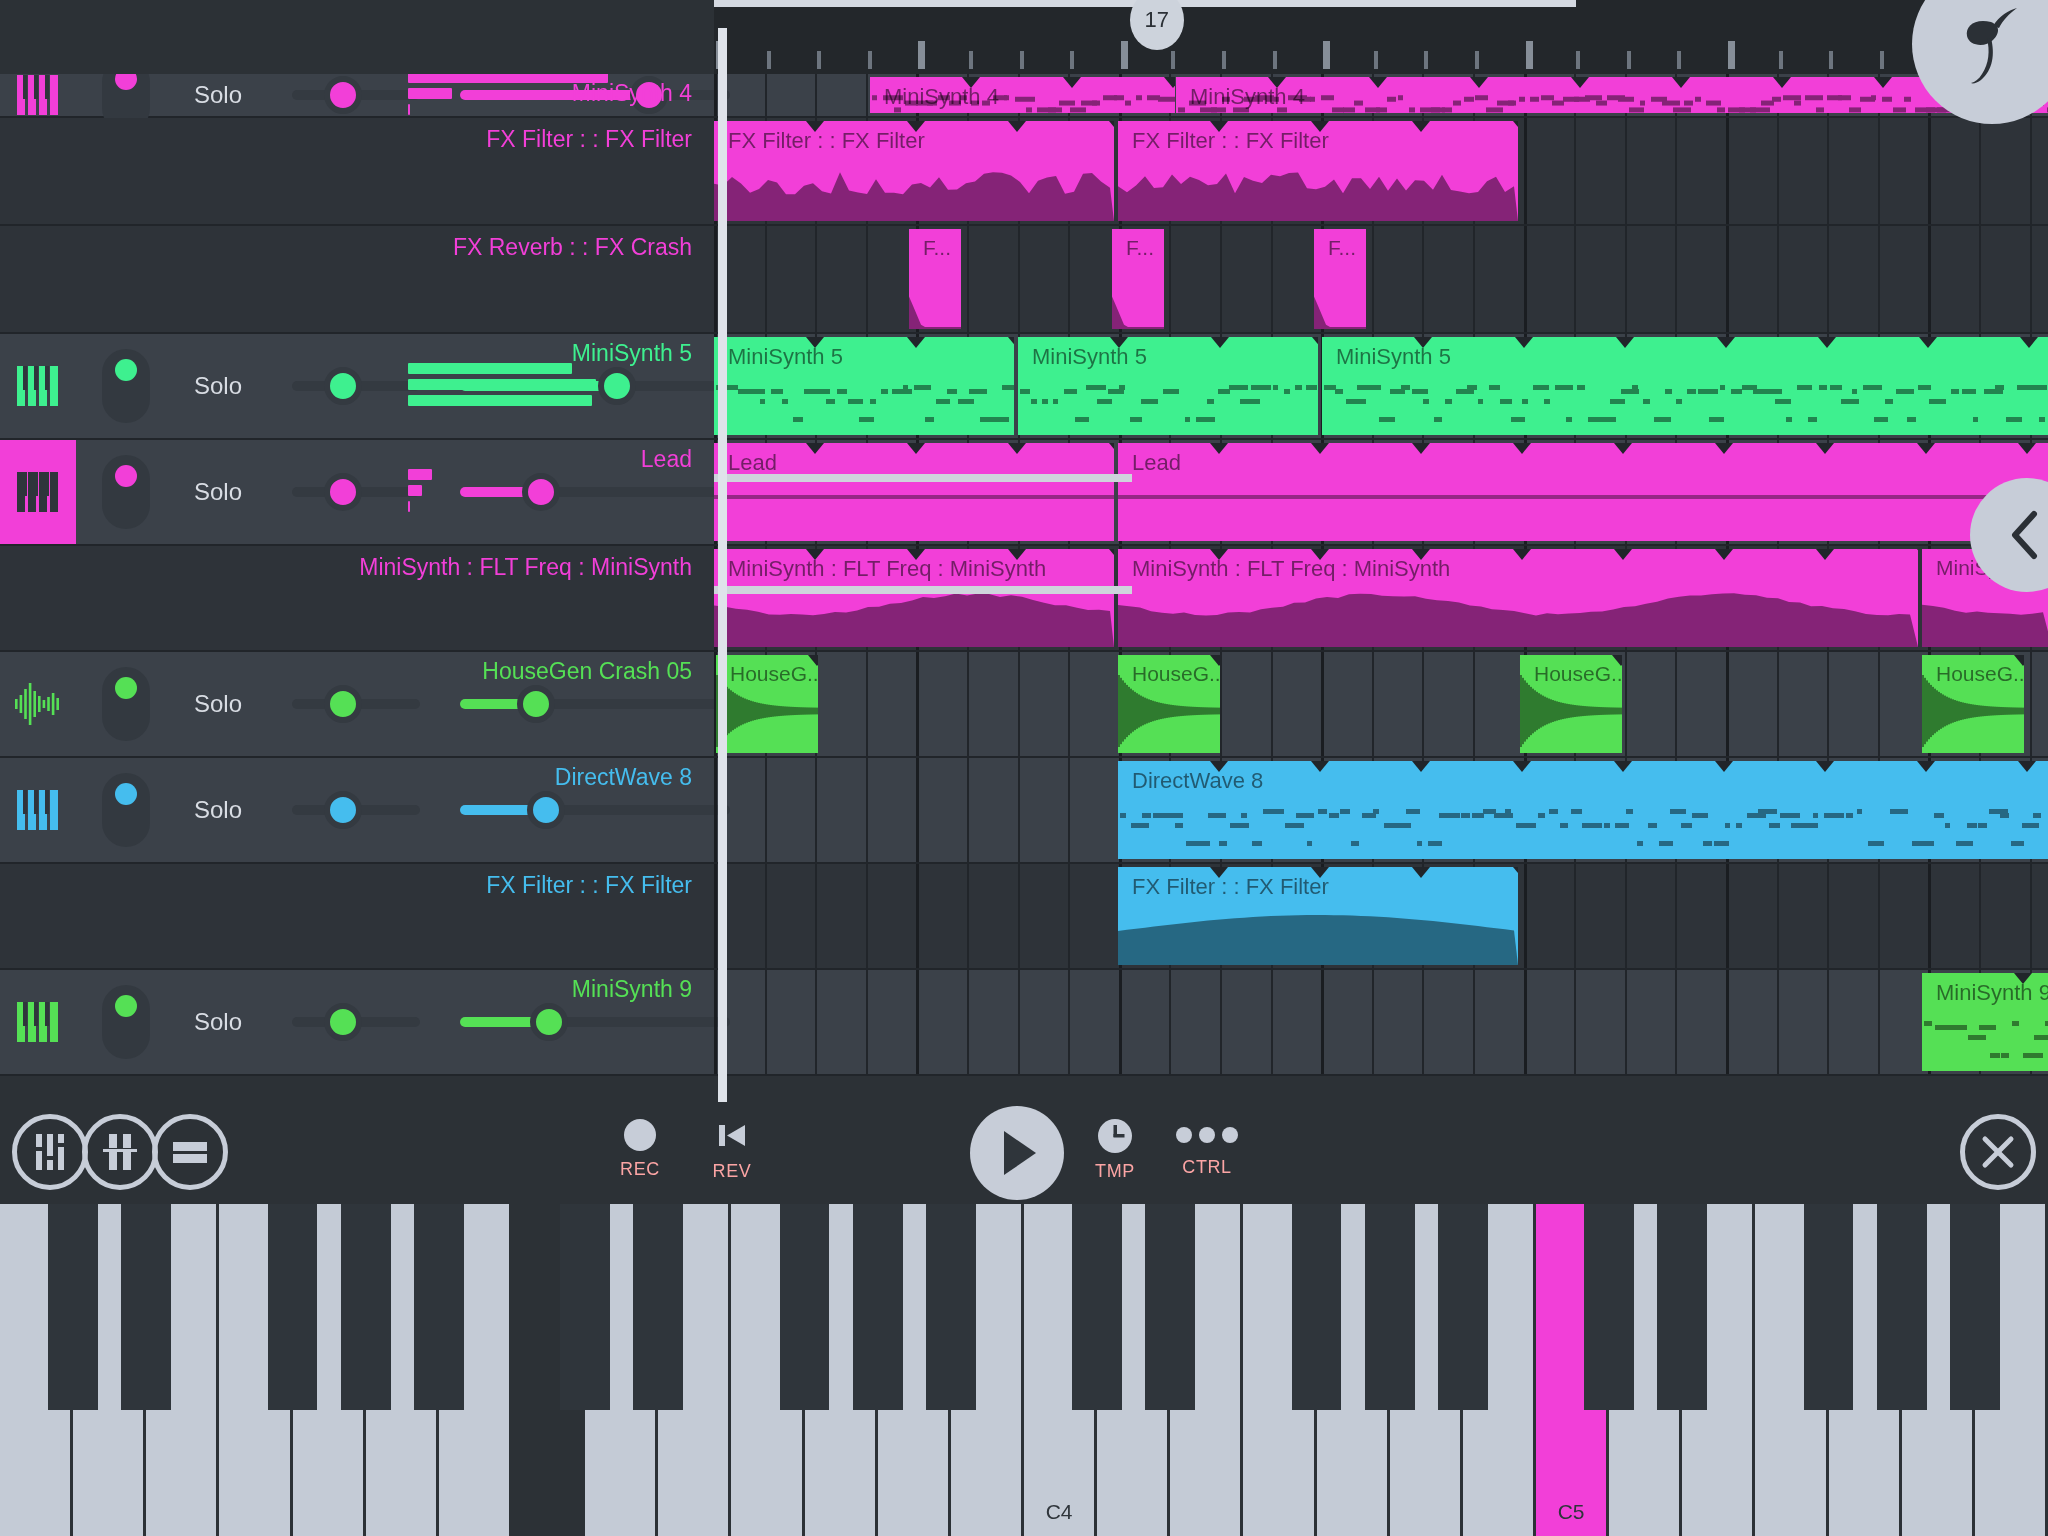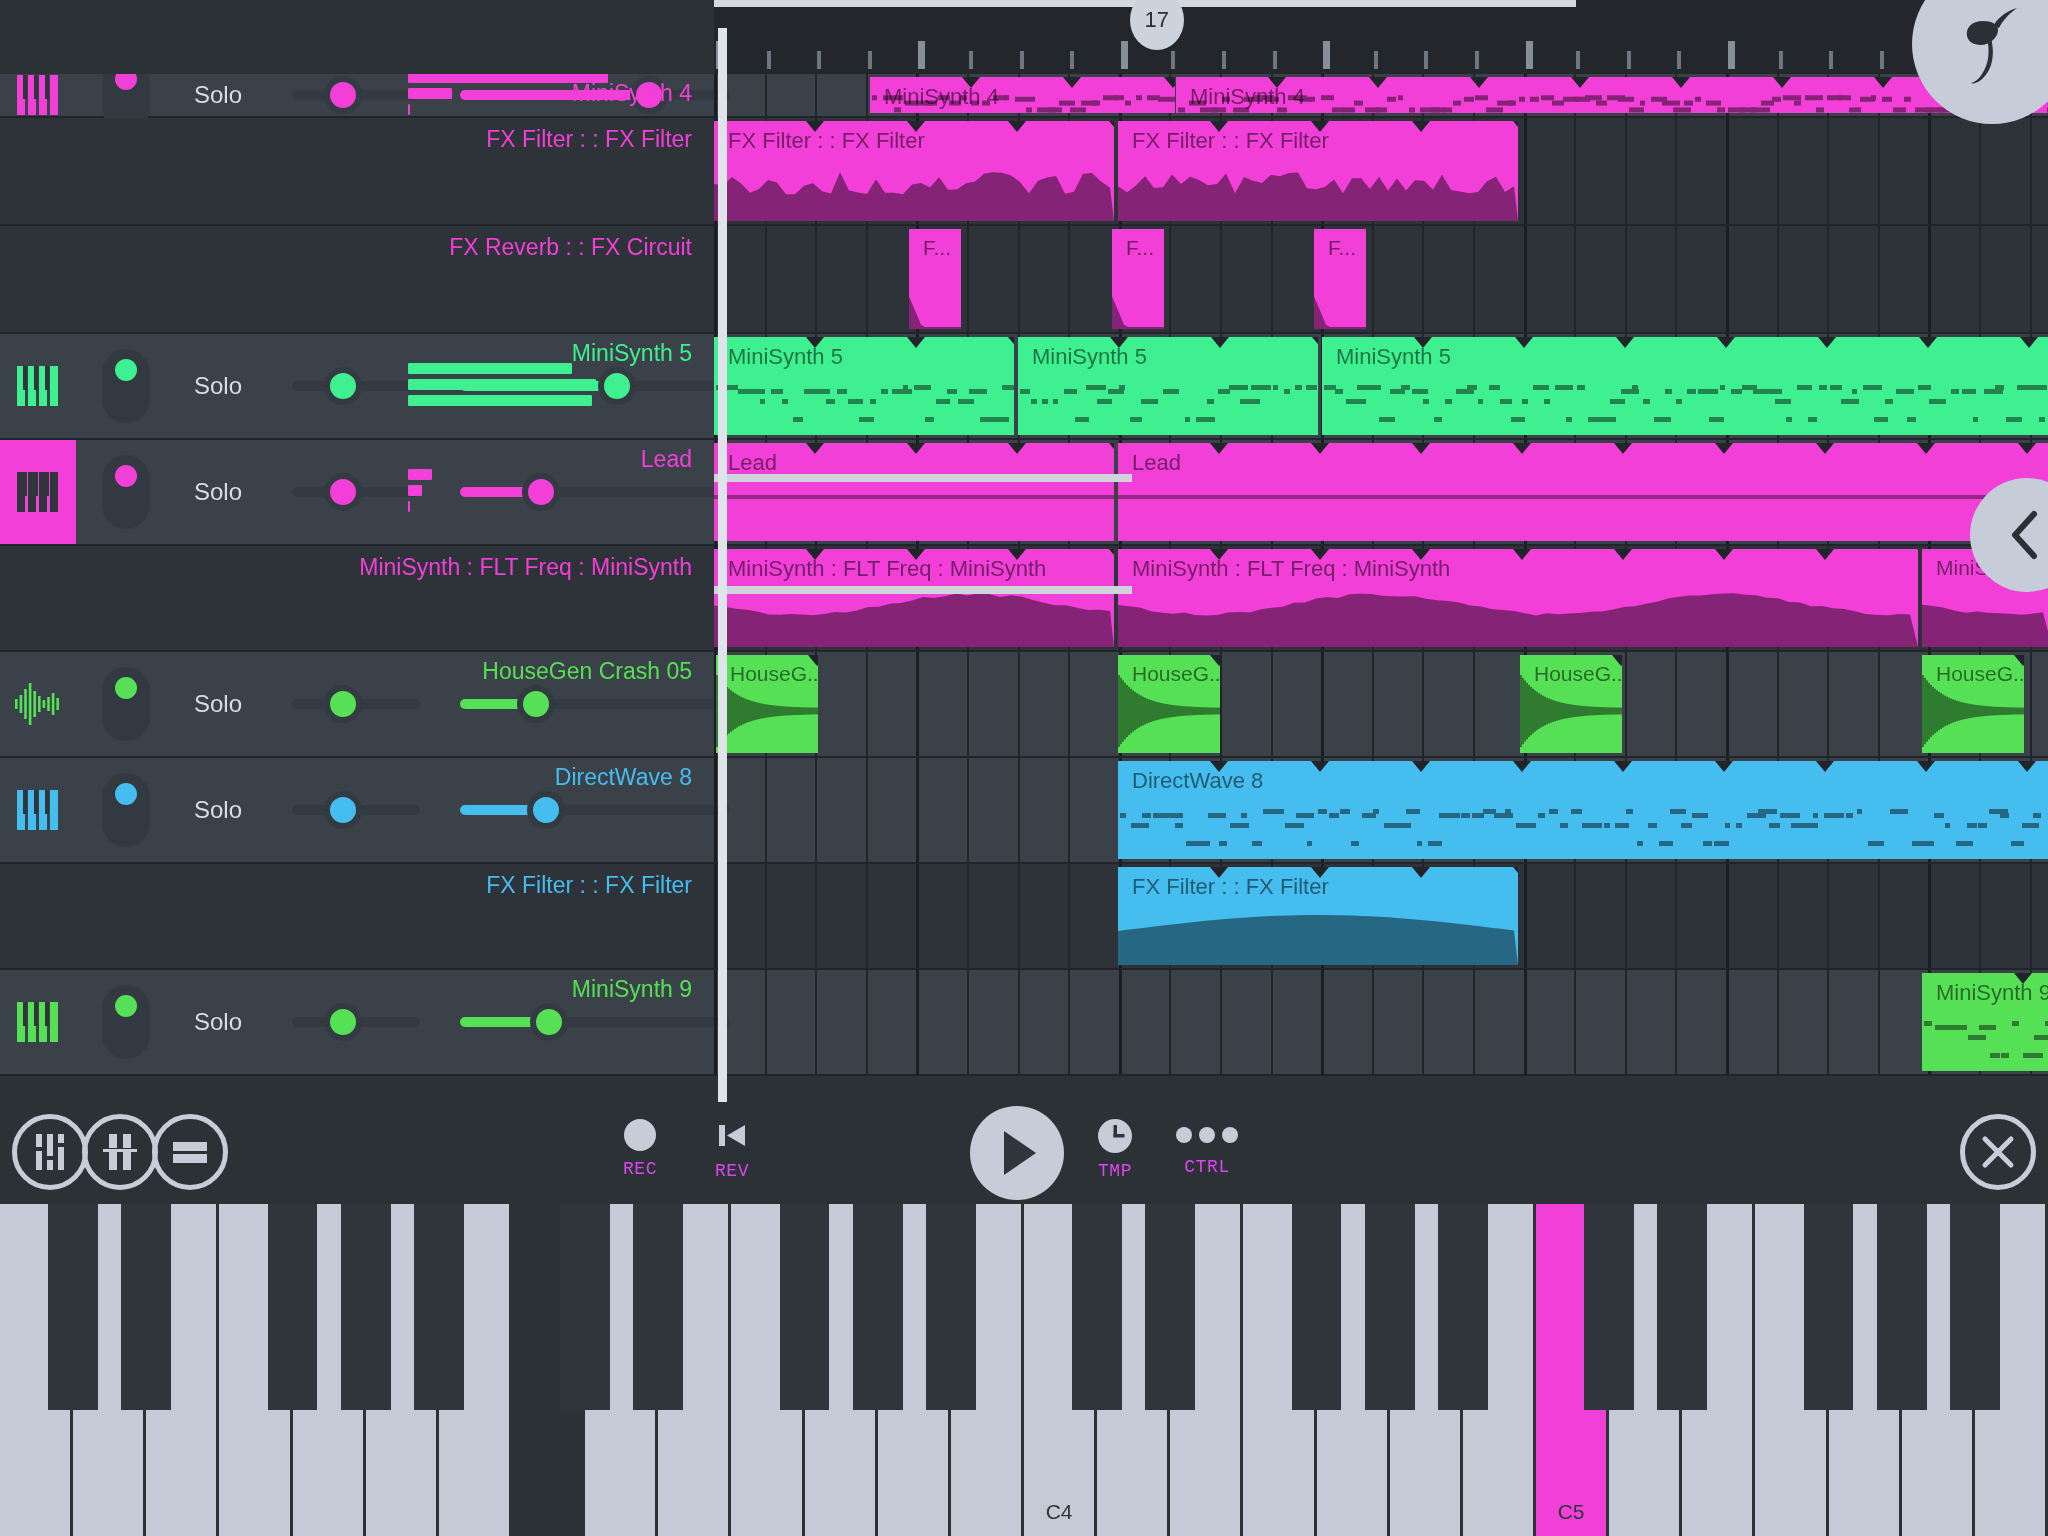--- a/index.html
+++ b/index.html
@@ -94,21 +94,21 @@
     border-radius:50%; background:#c7cdd8; display:flex; align-items:center;
     justify-content:center; z-index:35; }
 
   
   .transport { position:absolute; left:0; top:1102px; width:2048px; height:102px;
     background:#2c3136; z-index:50; }
   .tool-btn { position:absolute; top:12px; width:76px; height:76px; border-radius:50%;
     border:5px solid #c7cdd8; display:flex; align-items:center; justify-content:center; }
   .tp-item { position:absolute; display:flex; flex-direction:column;
     align-items:center; width:90px; }
-  .tp-lbl { color:#d946ef; font-size:18px; margin-top:7px; letter-spacing:.6px;font-family:Liberation Mono, monospace;}
+  .tp-lbl { color:#fca5a5; font-size:18px; margin-top:7px; letter-spacing:.6px;}
   .play-btn { position:absolute; width:94px; height:94px; border-radius:50%;
     background:#c7cdd8; display:flex; align-items:center; justify-content:center; }
   .close-btn { position:absolute; width:76px; height:76px; border-radius:50%;
     border:5px solid #c7cdd8; display:flex; align-items:center; justify-content:center;}
 
   
   .piano { position:absolute; left:0; top:1204px; width:2048px; height:332px;
     background:#2c3136; }
   .wkey { position:absolute; top:0; height:332px; background:#c4cbd6;
     border-right:3px solid #2c3136; }
@@ -419,21 +419,21 @@
               <div class="notch" style="left: 193px;"></div>
               <div class="notch" style="left: 294px;"></div>
               <div class="notch" style="left: 395px;"></div>
             </div>
             <span class="cname">FX Filter :  : FX Filter</span>
           </div>
         </div>
       </div>
       <div class="trow auto" style="height: 108px;">
         <div class="thead" style="justify-content: flex-end; align-items: flex-start;">
-          <div class="auto-label" style="color: rgb(242, 63, 216);">FX Reverb :  : FX Circuit</div>
+          <div class="auto-label" style="color: rgb(242, 63, 216);">FX Reverb :  : FX Crash</div>
         </div>
         <div class="lane">
           <div class="gridline strong" style="left: 0px;"></div>
           <div class="gridline" style="left: 50.6px;"></div>
           <div class="gridline" style="left: 101.2px;"></div>
           <div class="gridline" style="left: 151.8px;"></div>
           <div class="gridline strong" style="left: 202.4px;"></div>
           <div class="gridline" style="left: 253px;"></div>
           <div class="gridline" style="left: 303.6px;"></div>
           <div class="gridline" style="left: 354.2px;"></div>

